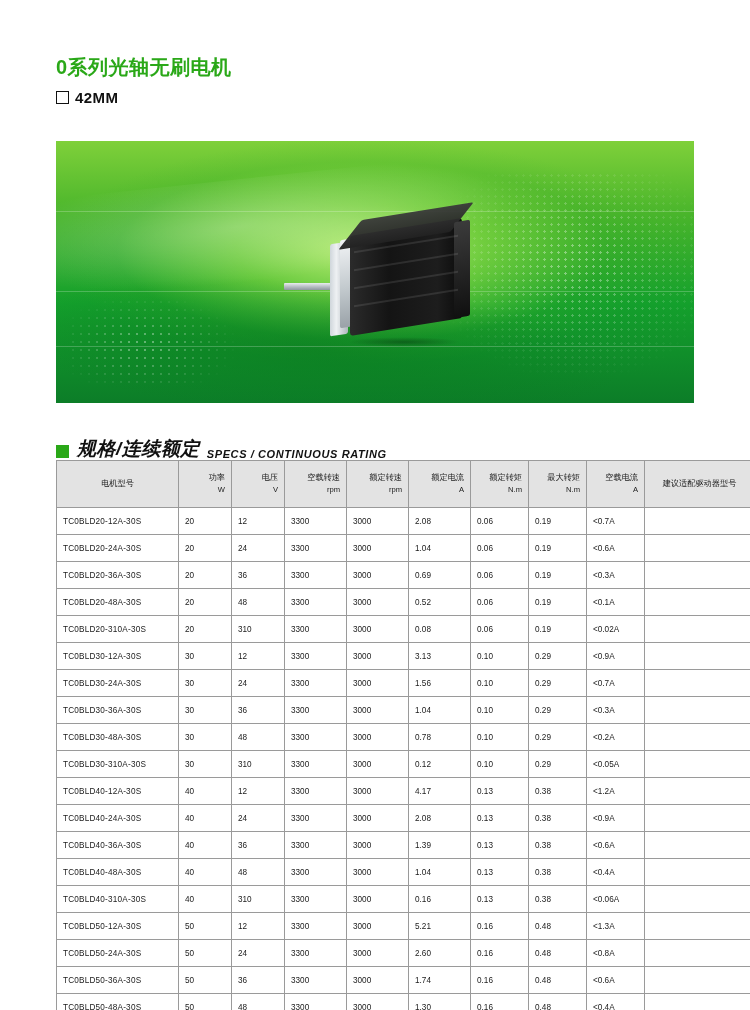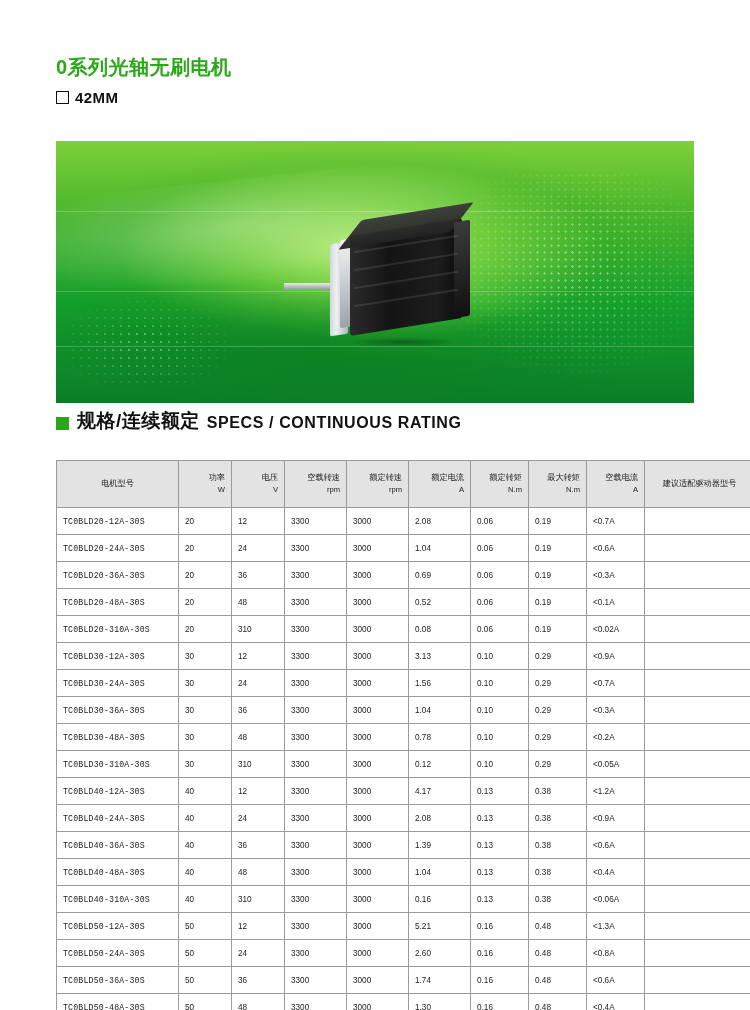--- a/index.html
+++ b/index.html
@@ -206,39 +206,40 @@
     top: 120px;
     width: 160px;
     height: 14px;
     background: radial-gradient(ellipse 50% 50% at 50% 50%, rgba(0,0,0,0.30), rgba(0,0,0,0) 70%);
   }
 
   
   .section-head {
     position: absolute;
     left: 56px;
-    top: 408px;
+    top: 436px;
     display: flex;
     align-items: flex-end;
+    font-style: italic;
   }
   .sec-marker {
     width: 13px;
     height: 13px;
     background: #2aa818;
     margin-right: 8px;
     margin-bottom: 4px;
   }
   .sec-cn {
     font-size: 19px;
     font-weight: bold;
     color: #111111;
     letter-spacing: 0.5px;
   }
   .sec-en {
-    font-size: 16px;
+    font-size: 11px;
     font-weight: bold;
     color: #111111;
     letter-spacing: 0.6px;
     margin-left: 7px;
     margin-bottom: 2px;
   }
 
   
   .table-wrap {
     position: absolute;
@@ -279,21 +280,21 @@
   }
   tbody td {
     height: 26px;
     vertical-align: middle;
     padding: 0 6px;
     background: #ffffff;
     font-size: 8.2px;
   }
   td.model {
     letter-spacing: 0.2px;
-    font-family: Liberation Mono, monospace;
+    font-family: Liberation Sans, sans-serif;
     margin-left: 45px;
   }
 
   
   col.c0 { width: 122px; }
   col.c1 { width: 53px; }
   col.c2 { width: 53px; }
   col.c3 { width: 62px; }
   col.c4 { width: 62px; }
   col.c5 { width: 62px; }

